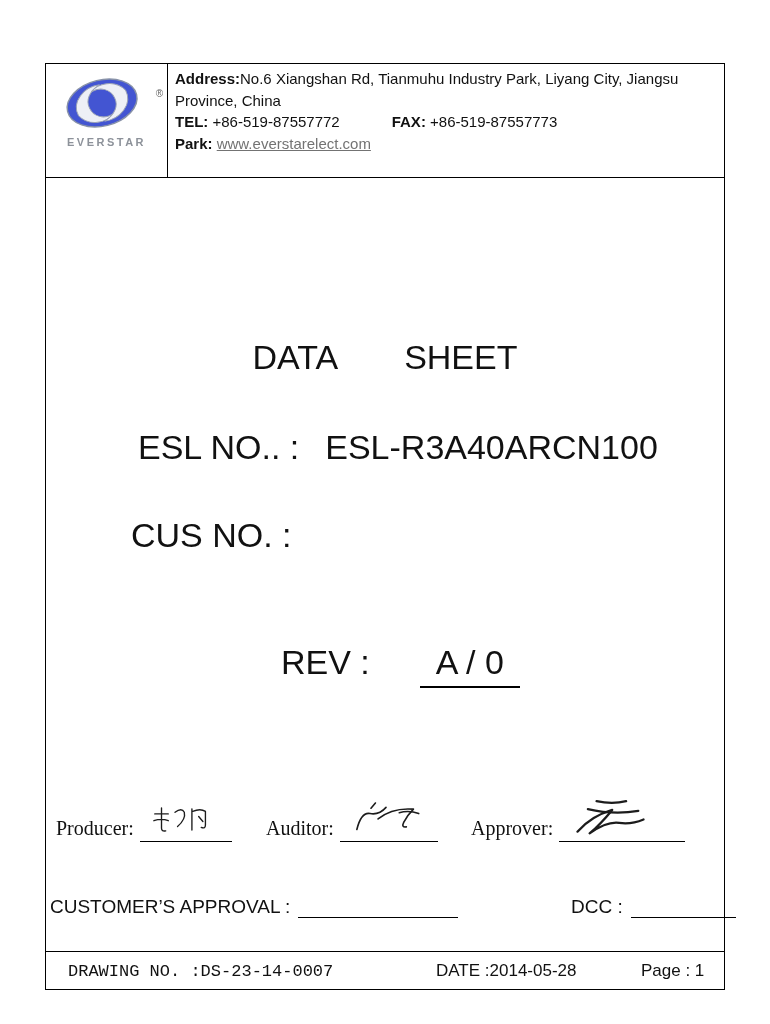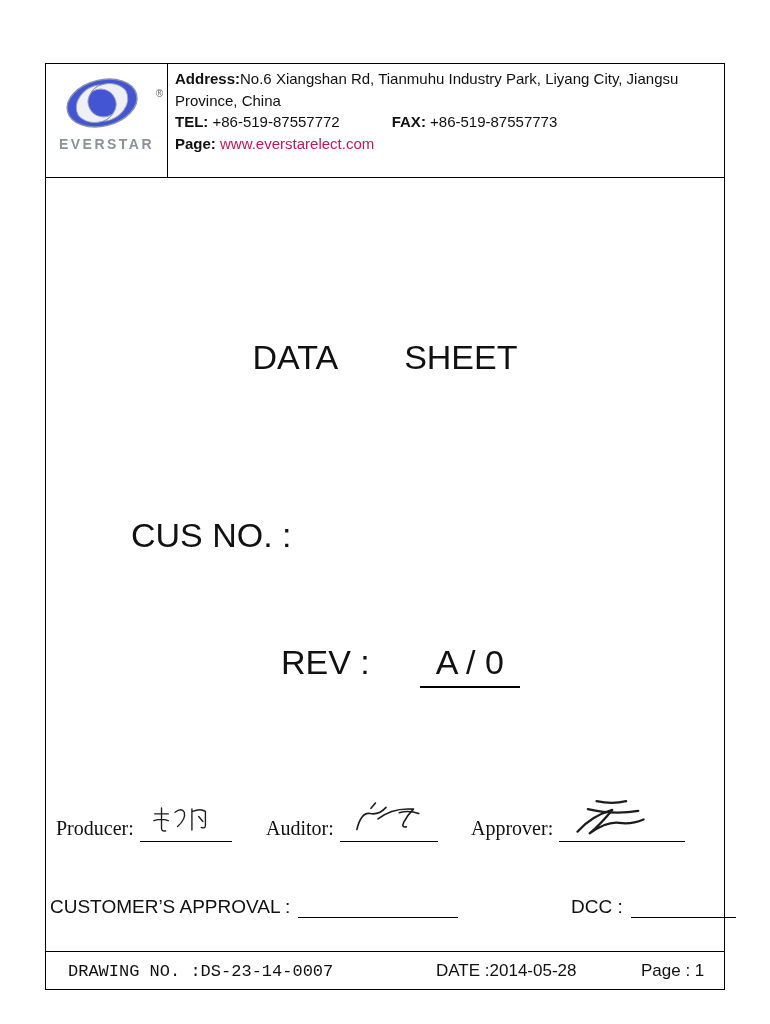--- a/index.html
+++ b/index.html
@@ -6,25 +6,25 @@
   .page{position:relative;width:770px;height:1024px;background:#ffffff;overflow:hidden;
         font-family:"Liberation Sans",sans-serif;color:#111;}
   .doc{position:absolute;left:45px;top:63px;width:680px;height:927px;border:1.5px solid #000;box-sizing:border-box;}
 
   
   .header-row{position:absolute;top:0;left:0;right:0;height:114px;border-bottom:1.5px solid #000;display:flex;box-sizing:border-box;}
   .logo-cell{width:122px;border-right:1.5px solid #000;box-sizing:border-box;position:relative;}
   .logo-swirl{position:absolute;left:10px;top:8px;}
   .reg-mark{position:absolute;right:4px;top:24px;font-size:10px;color:#666;}
   .wordmark{position:absolute;left:0;right:0;top:72px;text-align:center;font-weight:bold;
-            font-size:14px;letter-spacing:2.5px;color:#8d929a;}
+            font-size:11px;letter-spacing:2.5px;color:#8d929a;}
   .info-cell{flex:1;padding:4px 7px 0 7px;font-size:15px;line-height:21.5px;}
   .b{font-weight:bold;}
   .tel-gap{display:inline-block;width:52px;}
-  .link{color:#be185d;}
+  .link{color:#737373;text-decoration:underline;}
 
   
   .body-area{position:absolute;top:114px;left:0;right:0;bottom:38px;}
   .title-line{position:absolute;top:160px;left:0;right:0;text-align:center;font-size:34px;white-space:nowrap;}
   .title-gap{display:inline-block;width:66px;}
   .esl-line{position:absolute;top:250px;left:92px;font-size:34px;white-space:nowrap;}
   .esl-gap{display:inline-block;width:26px;}
   .cus-line{position:absolute;top:338px;left:85px;font-size:34px;white-space:nowrap;}
   .rev-line{position:absolute;top:465px;left:235px;font-size:34px;white-space:nowrap;}
   .rev-value{display:inline-block;margin-left:50px;padding:0 16px 4px 16px;border-bottom:2px solid #000;}
@@ -68,27 +68,28 @@
               <path d="M75 24 C79 40 62 52 46 50 C58 46 64 38 62 29 C60 19 50 14 40 17 C48 10 67 10 75 24 Z" fill="#eef0f6" stroke="#9aa2b5" stroke-width="1"></path>
             </g>
           </svg>
         </span>
         <span class="reg-mark">®</span>
         <div class="wordmark">EVERSTAR</div>
       </div>
       <div class="info-cell">
         <div><span class="b">Address:</span><span>No.6 Xiangshan Rd, Tianmuhu Industry Park, Liyang City, Jiangsu Province, China</span></div>
         <div><span class="b">TEL:</span> <span>+86-519-87557772</span><span class="tel-gap"></span><span class="b">FAX:</span> <span>+86-519-87557773</span></div>
-        <div><span class="b">Page:</span> <span class="link">www.everstarelect.com</span></div>
+        <div><span class="b">Park:</span> <span class="link">www.everstarelect.com</span></div>
       </div>
     </div>
 
     <div class="body-area">
       <div class="title-line"><span>DATA</span><span class="title-gap"></span><span>SHEET</span></div>
 
+      <div class="esl-line"><span>ESL NO.. :</span><span class="esl-gap"></span><span>ESL-R3A40ARCN100</span></div>
 
       <div class="cus-line"><span>CUS NO. :</span></div>
 
       <div class="rev-line"><span>REV :</span><span class="rev-value">A / 0</span></div>
 
       <div class="sign-row">
         <div class="sign-group" style="left:10px;">
           <span class="sign-label">Producer:</span>
           <span class="sign-line" style="width:92px;">
             <svg width="76" height="38" viewBox="0 0 90 40">

